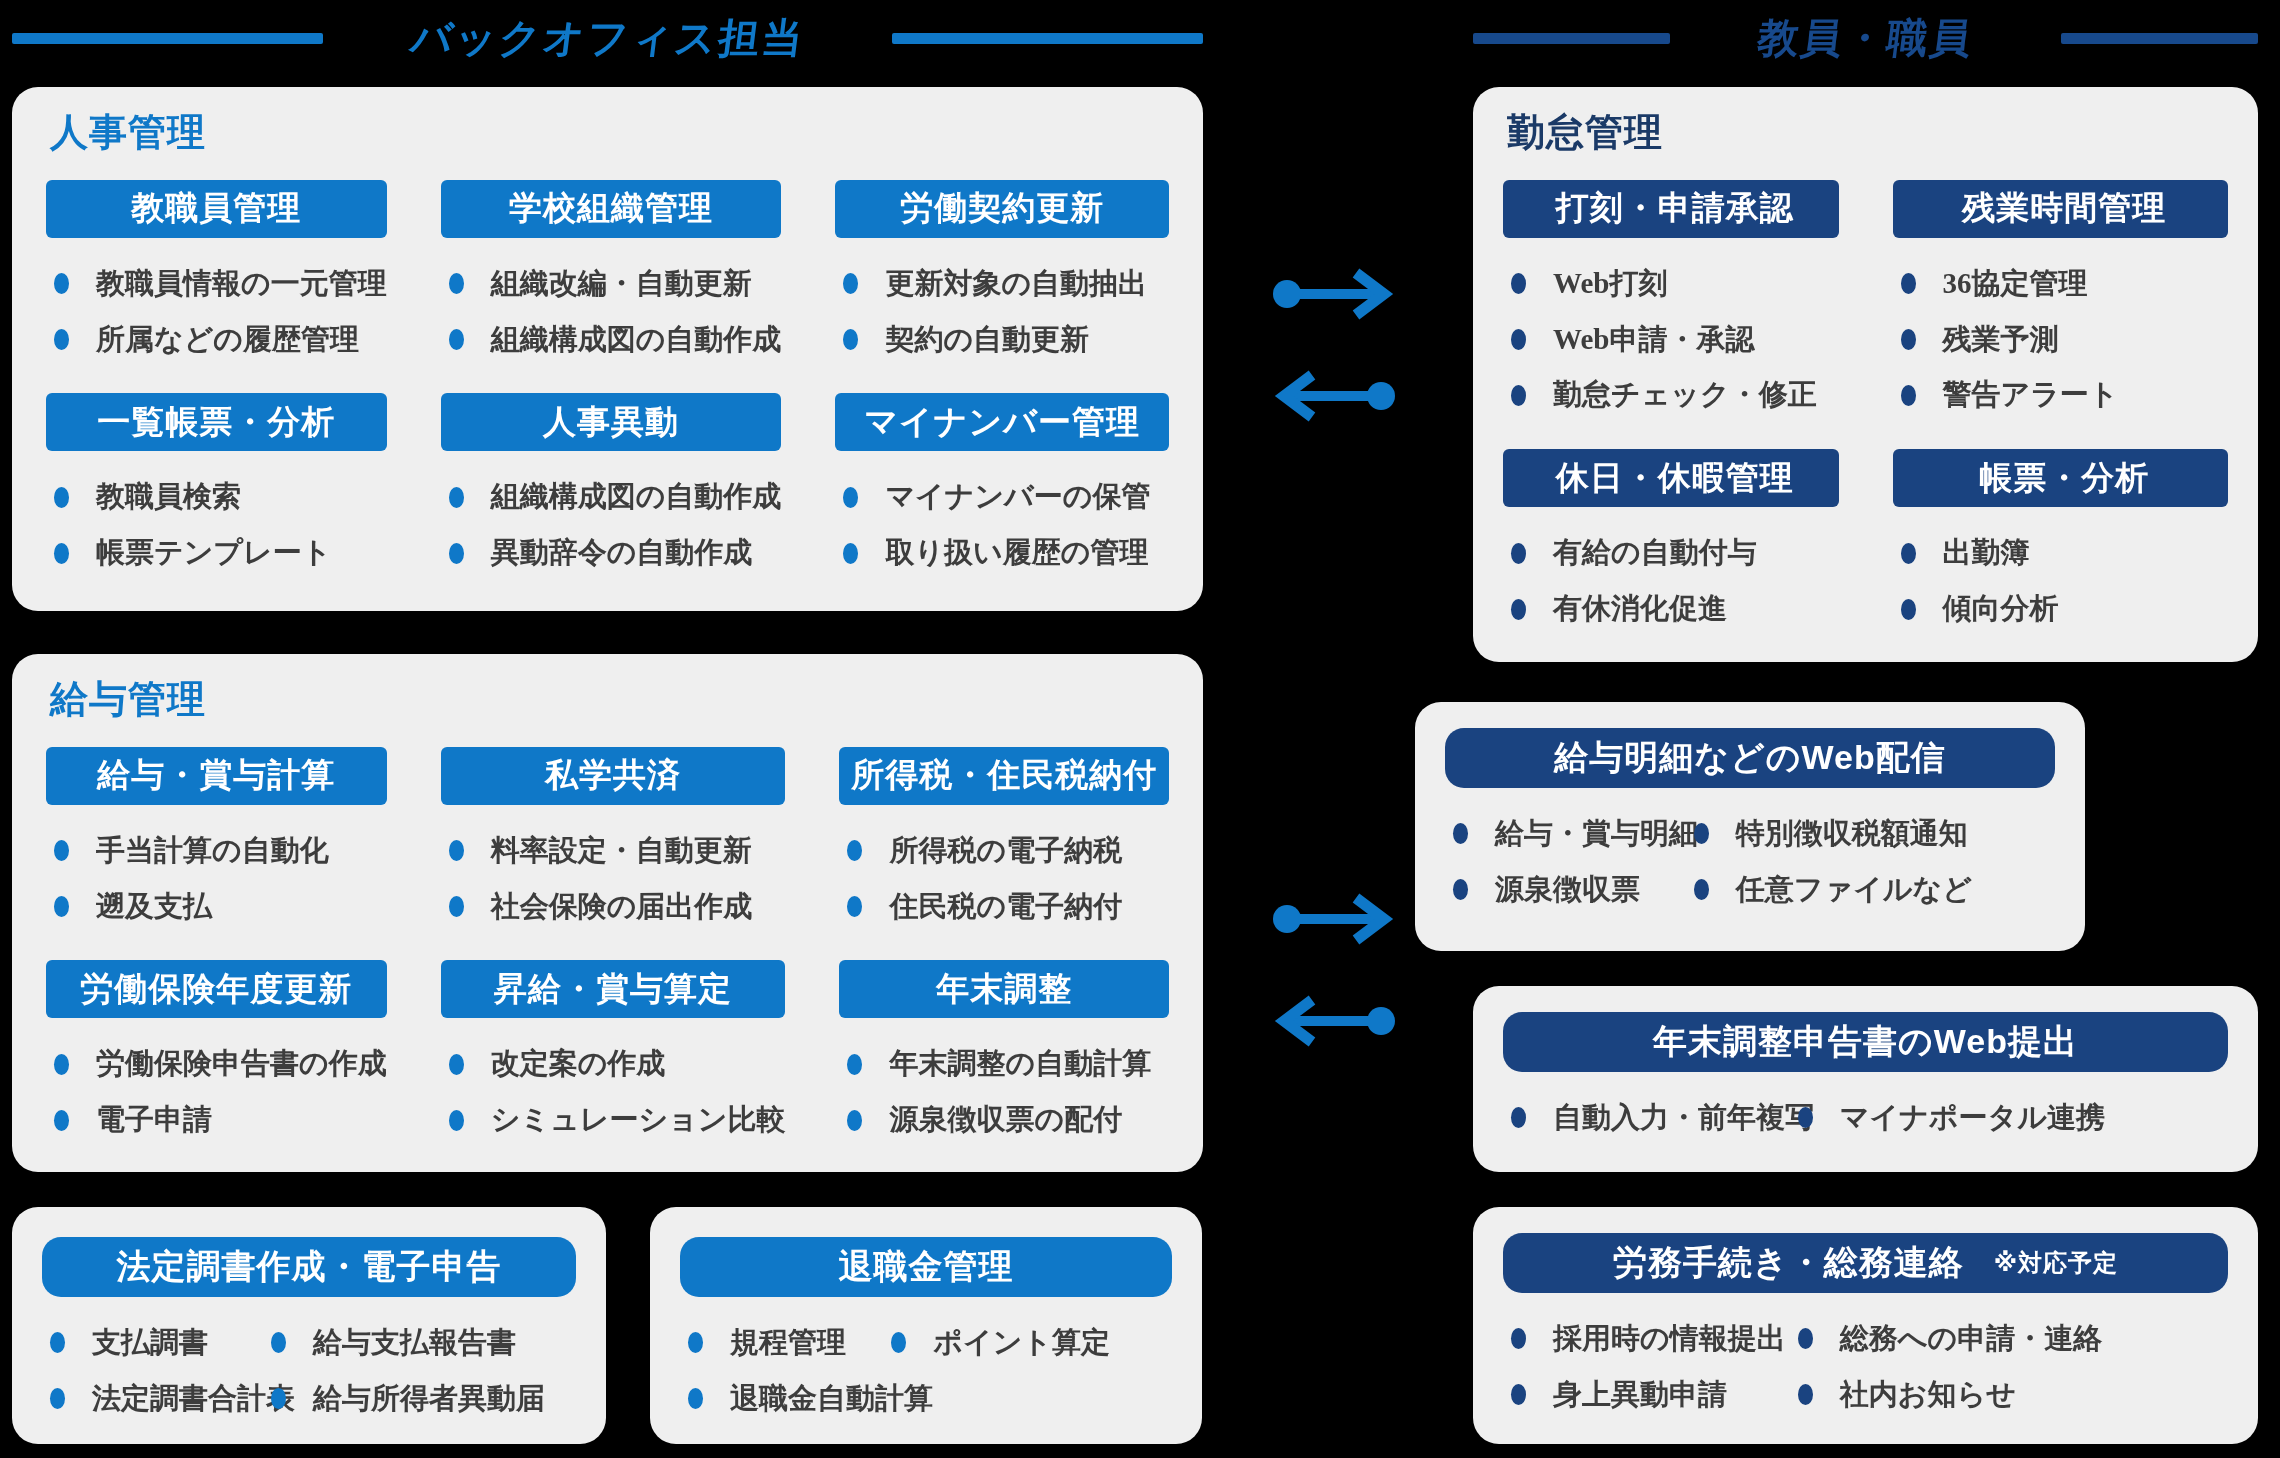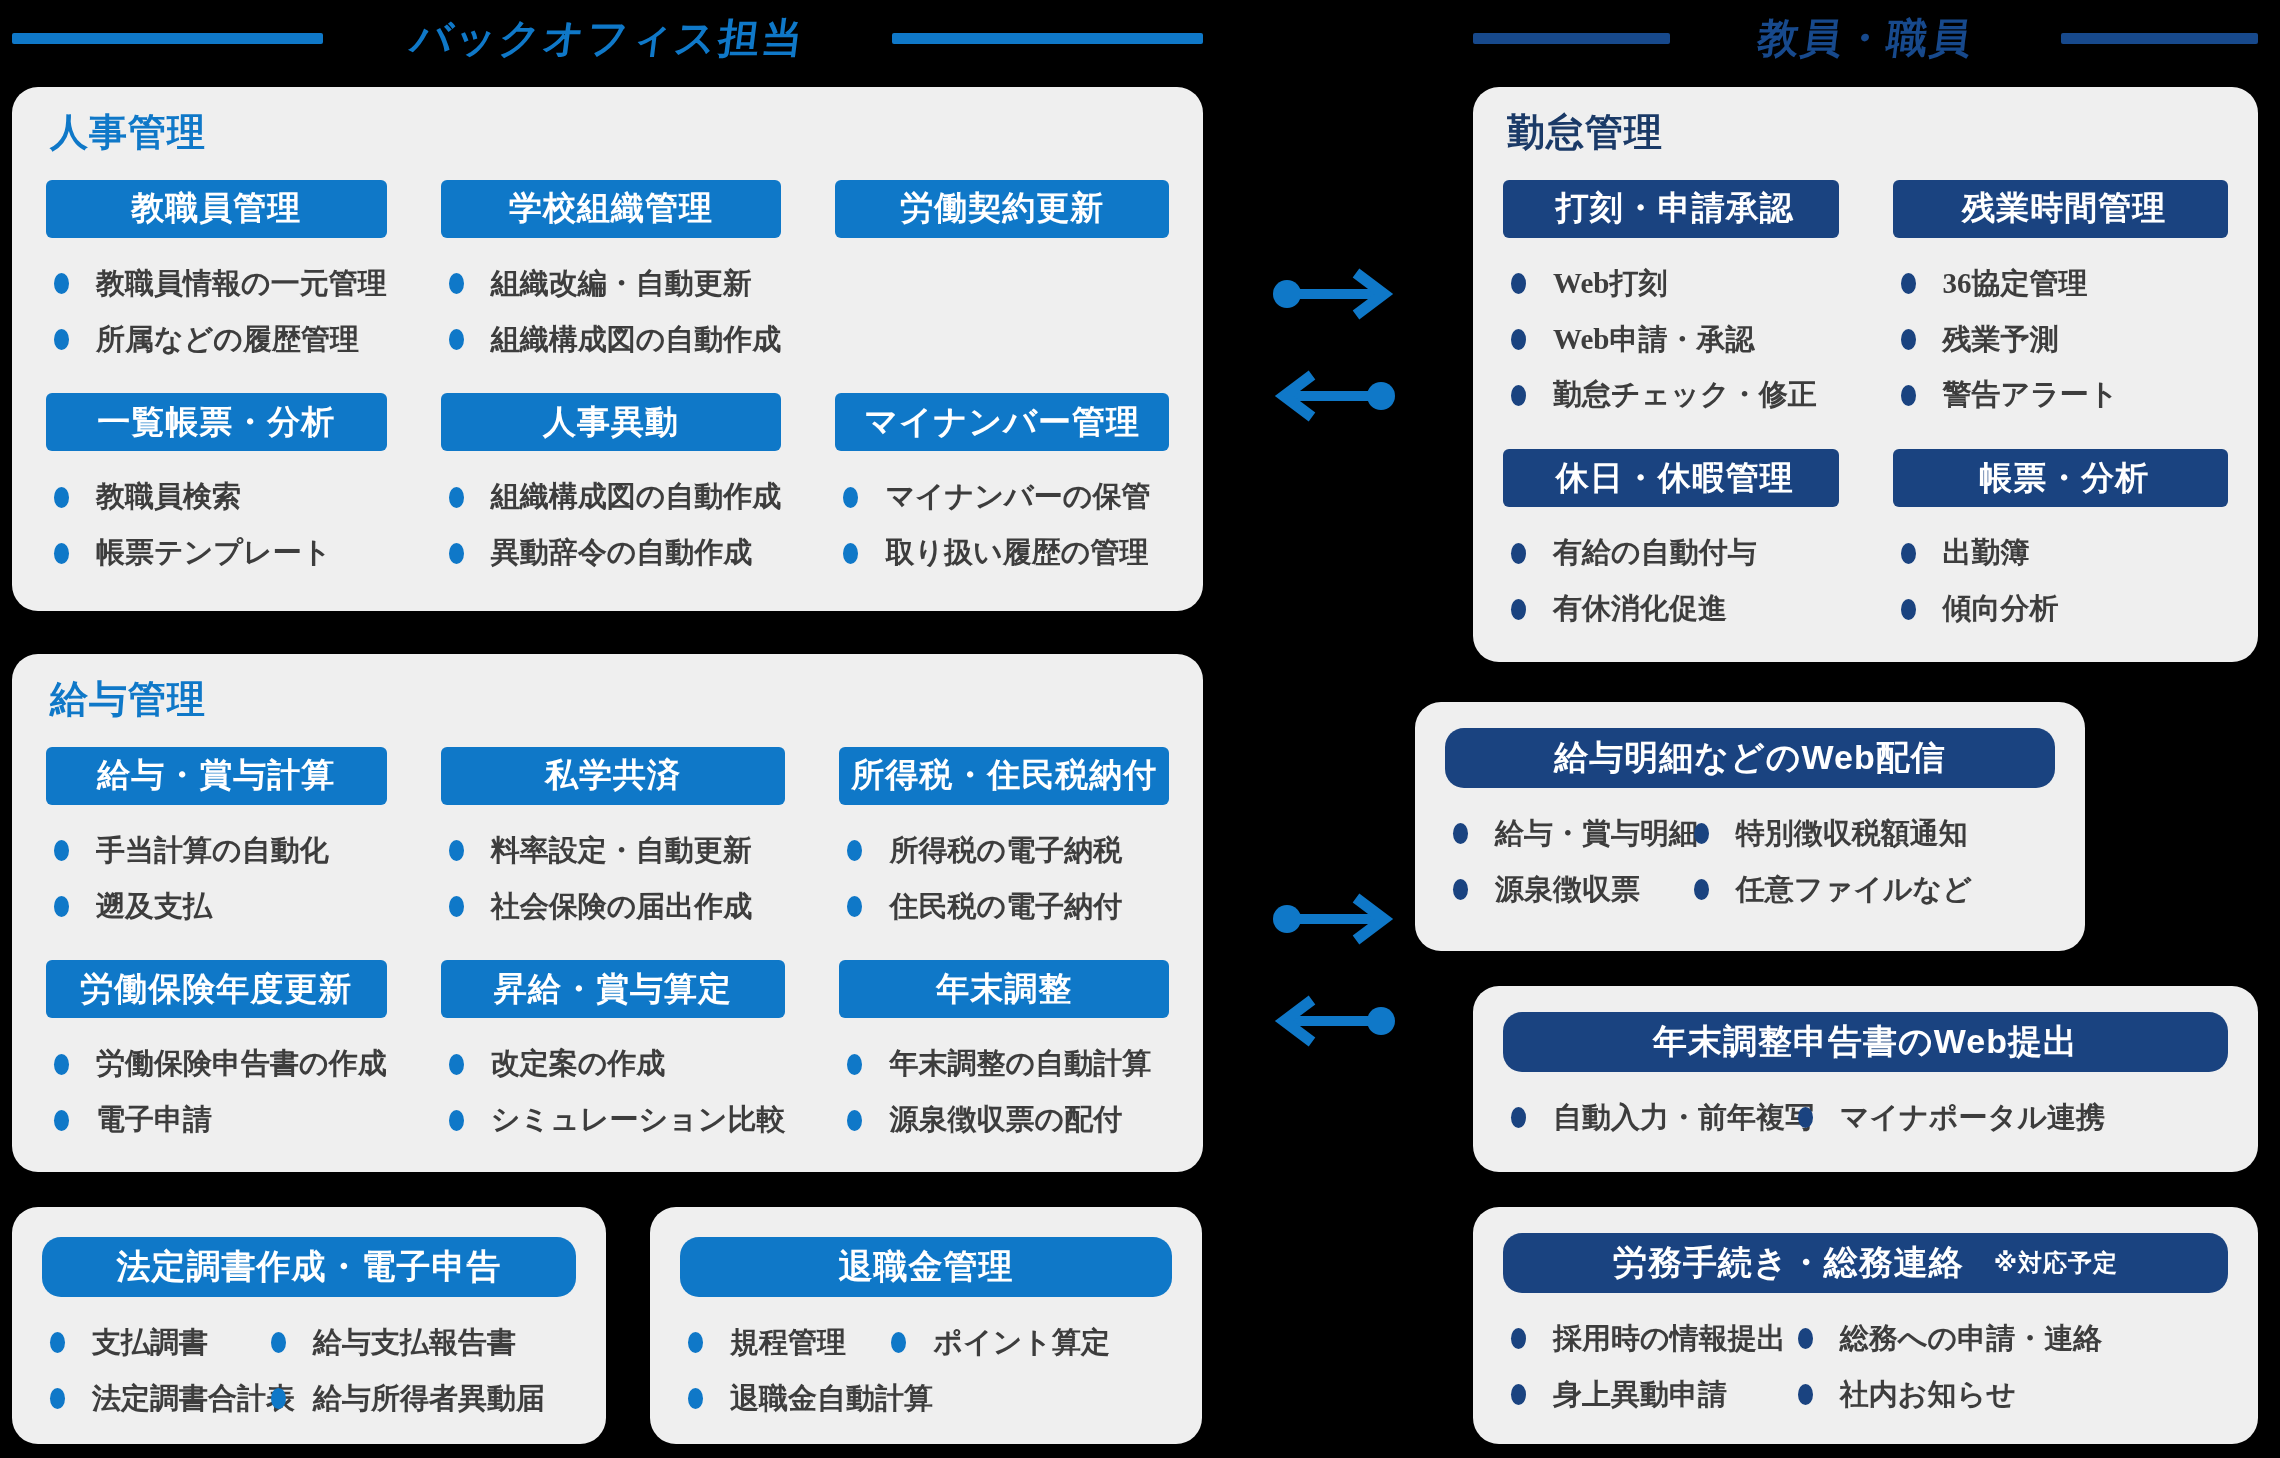--- a/index.html
+++ b/index.html
@@ -98,20 +98,30 @@
             <span>組織改編・自動更新</span>
           </li>
         <li>
             <span class="dot"></span>
             <span>組織構成図の自動作成</span>
           </li>
       </ul>
     </div>
     <div class="group">
       <div class="pill">労働契約更新</div>
+      <ul class="items">
+        <li>
+            <span class="dot"></span>
+            <span>更新対象の自動抽出</span>
+          </li>
+        <li>
+            <span class="dot"></span>
+            <span>契約の自動更新</span>
+          </li>
+      </ul>
     </div>
     <div class="group">
       <div class="pill">一覧帳票・分析</div>
       <ul class="items">
         <li>
             <span class="dot"></span>
             <span>教職員検索</span>
           </li>
         <li>
             <span class="dot"></span>

